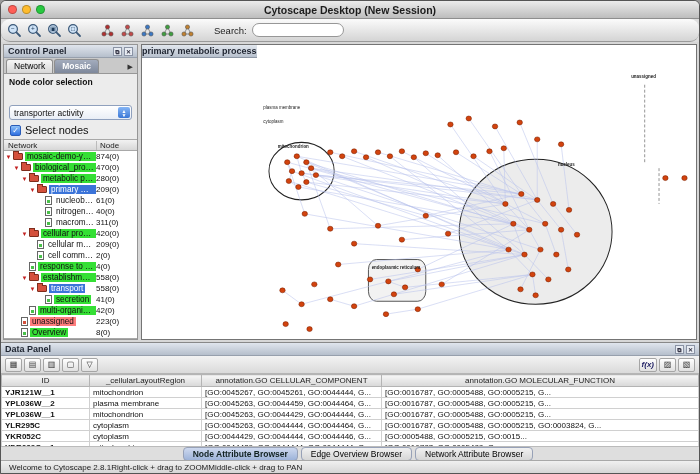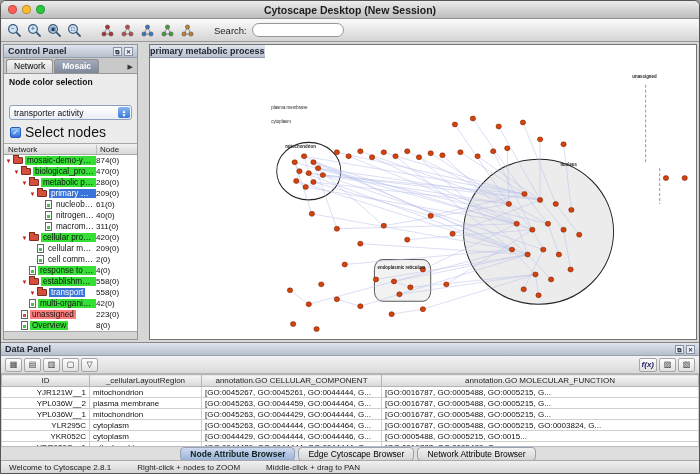--- a/index.html
+++ b/index.html
@@ -7,48 +7,48 @@
   .app{width:700px;height:474px;font-family:"Liberation Sans",sans-serif;background:#dcdcdc;
        border:1px solid #555;border-radius:6px 6px 0 0;overflow:hidden;display:flex;flex-direction:column;}
   
   .titlebar{height:18px;flex:none;background:linear-gradient(#ececec,#bdbdbd);border-bottom:1px solid #8e8e8e;
             display:flex;align-items:center;position:relative;}
   .traffic{display:flex;gap:5px;margin-left:7px;z-index:2;}
   .light{width:9px;height:9px;border-radius:50%;border:1px solid rgba(0,0,0,.25);}
   .title{position:absolute;left:0;right:0;text-align:center;font-size:10.5px;font-weight:bold;color:#1c1c1c;}
   
   .toolbar{height:23px;flex:none;background:linear-gradient(#fbfbfb,#d4d4d4);border-bottom:1px solid #9a9a9a;
-           display:flex;align-items:center;padding:0 4px;gap:1px;}
+           display:flex;align-items:center;padding:0 4px;gap:1px;border-radius:9px;}
   .tb-btn{width:19px;height:19px;border:none;background:transparent;padding:1px;display:flex;align-items:center;justify-content:center;cursor:default;}
   .tb-sep{width:12px;flex:none;}
   .search-label{font-size:9.5px;margin:0 4px 0 16px;color:#1c1c1c;}
   .search-input{width:92px;height:14px;border:1px solid #979797;border-radius:8px;font-size:9px;padding:0 7px;background:#fff;}
   
-  .content{flex:1;display:flex;min-height:0;padding:2px;gap:11px;background:#d7d7d7;}
+  .content{flex:1;display:flex;min-height:0;padding:2px;gap:3px;background:#d7d7d7;}
   
   .control-panel{width:135px;flex:none;background:#ececec;border:1px solid #959595;display:flex;flex-direction:column;min-height:0;}
   .panel-titlebar{height:13px;flex:none;background:linear-gradient(#e0e5ed,#b6bfcc);border-bottom:1px solid #97a0ad;
                   display:flex;align-items:center;font-size:9px;font-weight:bold;padding:0 4px;color:#1e2430;}
   .pt-icons{margin-left:auto;display:flex;gap:2px;}
   .pt-icon{width:9px;height:9px;font-size:6px;line-height:8px;text-align:center;color:#334;border:1px solid #8a93a5;background:#e8ecf3;}
   .cp-tabs{height:16px;flex:none;display:flex;background:#c9c9c9;border-bottom:1px solid #979797;align-items:flex-end;padding-left:2px;gap:1px;}
   .cp-tab{font-size:8.5px;padding:1px 7px 2px;border:1px solid #8f8f8f;border-bottom:none;
           background:linear-gradient(#f6f6f6,#d6d6d6);border-radius:3px 3px 0 0;cursor:default;}
   .cp-tab.active{background:linear-gradient(#a3acbd,#7e889b);color:#fff;font-weight:bold;}
   .cp-tab-overflow{margin-left:auto;font-size:7px;padding:0 4px 2px;color:#333;}
   .cp-body{flex:1;display:flex;flex-direction:column;background:#ececec;min-height:0;}
   .cp-label{font-size:8.5px;font-weight:bold;padding:3px 5px 17px;color:#111;}
   .cp-select{margin:1px 5px 2px;height:15px;flex:none;border:1px solid #8fa0bd;border-radius:3px;background:linear-gradient(#ffffff,#e9eef6);
              font-size:8.5px;display:flex;align-items:center;padding-left:4px;position:relative;color:#111;}
   .cp-select .arrows{position:absolute;right:1px;top:1px;bottom:1px;width:12px;background:linear-gradient(#86b6f6,#3a77d6);
                      border-radius:2px;color:#fff;font-size:5px;display:flex;flex-direction:column;align-items:center;justify-content:center;line-height:4px;}
   .cp-check-row{display:flex;align-items:center;gap:4px;padding:2px 6px 3px;flex:none;}
   .checkbox{width:11px;height:11px;flex:none;border-radius:2px;background:linear-gradient(#8fc2f8,#2f6fe0);
             border:1px solid #2a5cb8;color:#fff;font-size:8px;line-height:10px;text-align:center;}
-  .check-label{font-size:14px;color:#111;text-align:center;}
+  .check-label{font-size:11px;color:#111;text-align:center;}
   .tree-header{display:flex;height:12px;flex:none;background:linear-gradient(#f2f2f2,#d7d7d7);border-top:1px solid #a8a8a8;
                border-bottom:1px solid #a8a8a8;font-size:8px;align-items:center;color:#222;}
   .th-net{flex:1;padding-left:4px;border-right:1px solid #bbb;}
   .th-nodes{width:40px;padding-left:3px;}
   .tree{overflow:hidden;flex:none;background:#fff;}
   .tree-row{display:flex;align-items:center;height:11px;font-size:8.2px;white-space:nowrap;padding-right:1px;color:#111;}
   .expander{width:9px;flex:none;font-size:6px;color:#c22020;text-align:center;}
   .t-icon{flex:none;margin-right:2px;display:inline-block;}
   .t-icon.folder{width:10px;height:7px;border:1px solid #7e2d1d;border-radius:1px;position:relative;}
   .t-icon.folder::before{content:"";position:absolute;top:-3px;left:-1px;width:4px;height:2px;background:inherit;border:1px solid #7e2d1d;border-bottom:none;}
@@ -72,27 +72,27 @@
               background:linear-gradient(#f3f3f3,#dadada);border-bottom:1px solid #b5b5b5;}
   .dp-right{margin-left:auto;display:flex;gap:2px;}
   .dp-btn{min-width:17px;height:14px;border:1px solid #a5a5a5;border-radius:2px;background:linear-gradient(#ffffff,#e0e0e0);
           font-size:8px;display:flex;align-items:center;justify-content:center;padding:0 2px;color:#333;cursor:default;}
   .dp-btn.fx{font-style:italic;font-weight:bold;color:#226;}
   .table-wrap{flex:1;overflow:hidden;background:#fff;}
   table{border-collapse:collapse;width:100%;table-layout:fixed;font-size:8px;}
   th{background:linear-gradient(#f6f6f6,#d8d8d8);border:1px solid #b4b4b4;font-weight:normal;height:12px;
      padding:0 2px;overflow:hidden;white-space:nowrap;color:#222;}
   td{border:1px solid #d0d0d0;height:11px;padding:0 3px;white-space:nowrap;overflow:hidden;color:#111;}
-  td.id{font-weight:normal;text-align:right;}
+  td.id{font-weight:bold;}
   
   .browser-tabs{height:14px;flex:none;display:flex;justify-content:center;gap:3px;background:#dedede;align-items:center;border-top:1px solid #bbb;}
   .b-tab{font-size:8.5px;padding:1px 9px;border:1px solid #97a1b7;border-radius:4px;background:linear-gradient(#f1f1f1,#d6d6d6);cursor:default;}
   .b-tab.active{background:linear-gradient(#ced9ef,#9db3d9);font-weight:bold;color:#122;margin-left:16px;}
   .statusbar{height:13px;flex:none;background:linear-gradient(#f0f0f0,#d6d6d6);border-top:1px solid #a8a8a8;
-             display:flex;align-items:center;font-size:8px;color:#222;gap:26px;padding:0 8px;}
+             display:flex;align-items:center;font-size:8px;color:#222;padding:0 8px;}
 </style>
 </head>
 <body>
 
 <div class="app">
 
   <div class="titlebar">
     <div class="traffic">
       <span class="light" style="background:#ff5f57"></span>
       <span class="light" style="background:#febc2e"></span>
@@ -315,20 +315,29 @@
               <span class="t-icon folder" style="background:#d4503c"></span>
               <span class="tree-label bg-green">establishment of lo...</span>
               <span class="tree-count">558(0)</span>
             </div>
             <div class="tree-row">
               <span style="width:24px;flex:none;"></span>
               <span class="expander">▼</span>
               <span class="t-icon folder" style="background:#d4503c"></span>
               <span class="tree-label bg-blue">transport</span>
               <span class="tree-count">558(0)</span>
+            </div>
+            <div class="tree-row">
+              <span style="width:32px;flex:none;"></span>
+              <span class="expander"></span>
+              <span class="t-icon page">
+                <i style="background:#49c04a"></i>
+              </span>
+              <span class="tree-label bg-green">secretion</span>
+              <span class="tree-count">41(0)</span>
             </div>
             <div class="tree-row">
               <span style="width:16px;flex:none;"></span>
               <span class="expander"></span>
               <span class="t-icon page">
                 <i style="background:#49c04a"></i>
               </span>
               <span class="tree-label bg-green">multi-organism pro...</span>
               <span class="tree-count">42(0)</span>
             </div>
@@ -617,23 +626,23 @@
               <td class="">[GO:0044429, GO:0044444, GO:0044444, G...</td>
               <td class="">[GO:0016787, GO:0005488, G...</td>
             </tr>
           </tbody>
       </table>
     </div>
   </div>
 
   <div class="browser-tabs">
       <span class="b-tab active">Node Attribute Browser</span>
-      <span class="b-tab ">Edge Cytoscape Browser</span>
+      <span class="b-tab ">Edge Overview Browser</span>
       <span class="b-tab ">Network Attribute Browser</span>
     </div>
 
   <div class="statusbar">
     <span>Welcome to Cytoscape 2.8.1</span>
-    <span>Right-click + nodes to ZOOM</span>
+    <span>Right-click + drag to ZOOM</span>
     <span>Middle-click + drag to PAN</span>
   </div>
 
 </div>
 
 </body></html>

